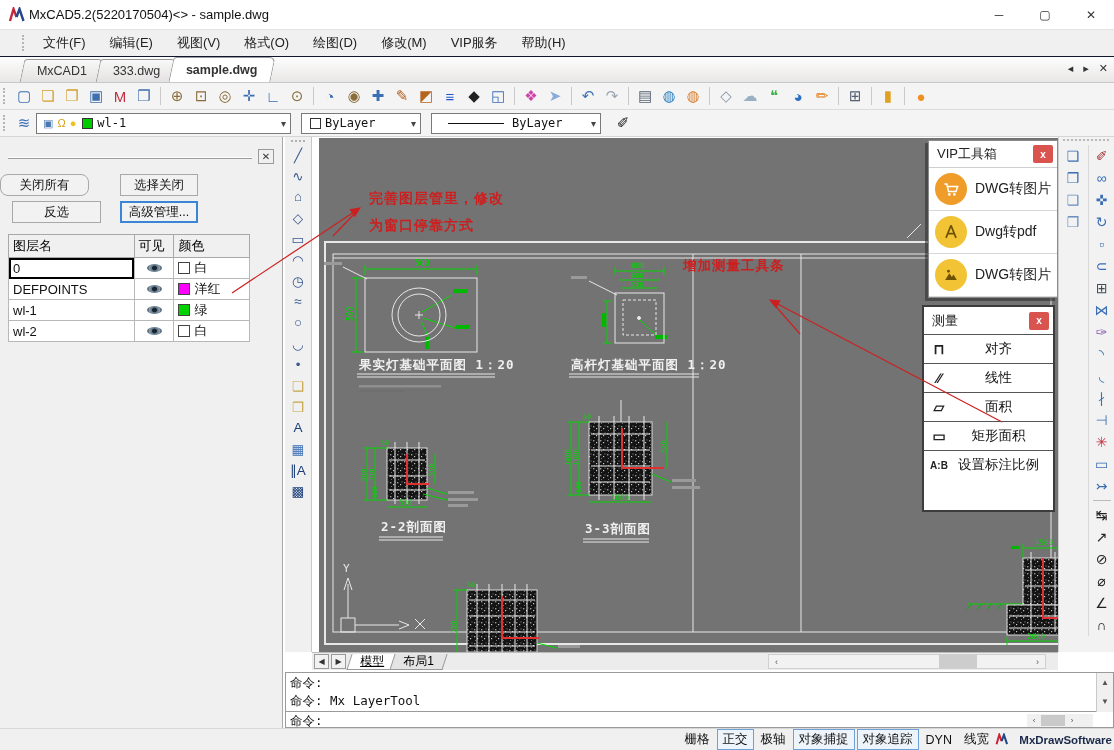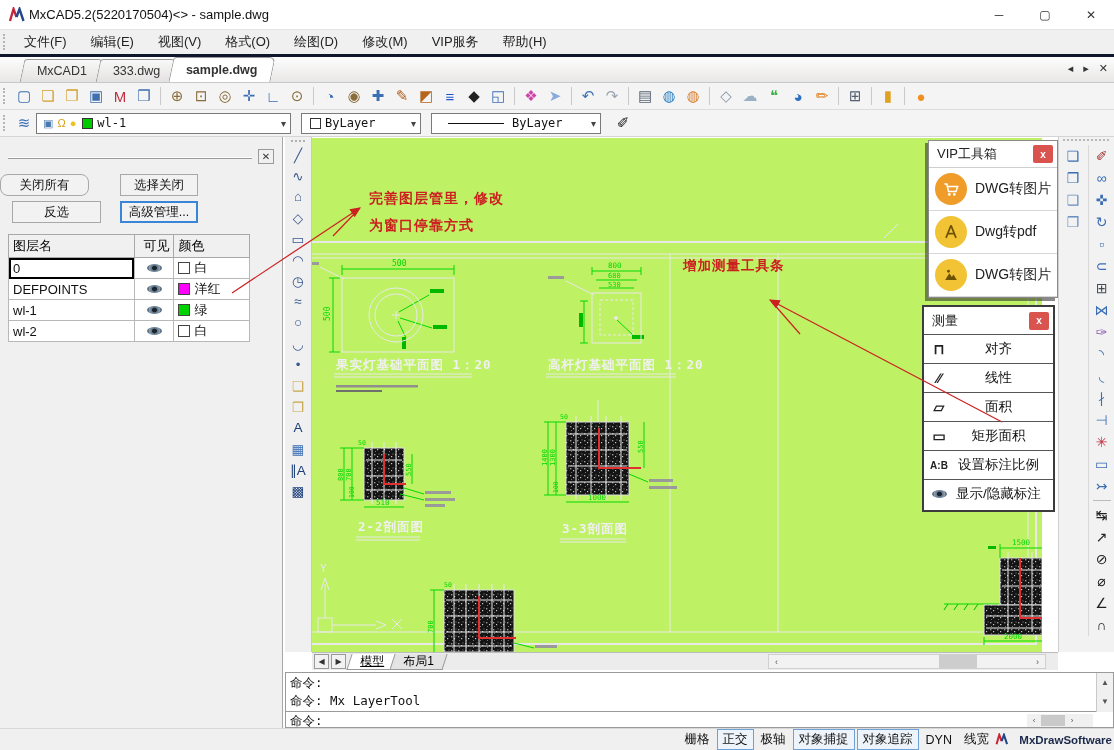--- a/index.html
+++ b/index.html
@@ -6,21 +6,21 @@
   html,body{width:1114px;height:750px;overflow:hidden;font-family:"Liberation Sans",sans-serif;background:#f0f0f0;}
   .ab{position:absolute;}
   #stage{position:relative;width:1114px;height:750px;background:#fff;}
   
   #titlebar{left:0;top:0;width:1114px;height:30px;background:#fff;border-bottom:1px solid #e3e3e3;display:flex;align-items:center;}
   #titlebar .t-logo{margin-left:8px;width:18px;height:16px;}
   #titlebar .t-text{margin-left:3px;font-size:13px;color:#111;}
   .wincontrols{position:absolute;right:0;top:0;height:30px;display:flex;}
   .wincontrols span{width:46px;height:30px;display:flex;align-items:center;justify-content:center;font-size:12px;color:#333;}
   
-  #menubar{left:0;top:30px;width:1114px;height:27px;background:#f0f0f0;display:flex;align-items:center;border-bottom:3px solid #0f172a;}
+  #menubar{left:0;top:30px;width:1114px;height:27px;background:#f0f0f0;display:flex;align-items:center;border-bottom:1px solid #0f172a;padding-left:19px;}
   .grip{width:5px;height:16px;border-left:2px dotted #b5b5b5;margin:0 4px 0 3px;}
   .menu-item{padding:0 12px;font-size:13px;color:#222;line-height:26px;}
   
   #tabbar{left:0;top:57px;width:1114px;height:26px;background:linear-gradient(#fdfdfd,#e9e7e6);border-bottom:1px solid #c8c8c8;display:flex;align-items:flex-end;}
   .doc-tab{height:23px;padding:0 14px;font-size:12.5px;color:#333;line-height:22px;border:1px solid #9a9a9a;border-bottom:none;border-radius:3px 6px 0 0;margin-left:-4px;background:linear-gradient(#f8f8f8,#e4e2e1);transform:skewX(-12deg);}
   .doc-tab>span{display:inline-block;transform:skewX(12deg);}
   .doc-tab.first{margin-left:22px;}
   .doc-tab.active{background:#fff;font-weight:bold;z-index:2;height:25px;line-height:24px;}
   .tab-ctrl{position:absolute;right:6px;top:5px;display:flex;gap:10px;font-size:11px;color:#333;}
   
@@ -44,21 +44,21 @@
   #layertable th{background:#f0f0f0;font-weight:normal;text-align:left;font-size:13px;padding:2px 4px;border:1px solid #a8a8a8;height:20px;}
   #layertable td{font-size:13px;padding:1px 4px;border:1px solid #b8b8b8;height:20px;background:#fff;color:#111;}
   #layertable .namesel{outline:2px solid #000;outline-offset:-2px;}
   .eye{width:15px;height:8px;border-radius:50%;background:radial-gradient(circle at 50% 50%,#1a2530 28%,#5e7385 30%,#8da0b0 62%,#5e7385 68%);margin:0 auto;}
   .csw{display:inline-block;width:12px;height:12px;border:1px solid #444;vertical-align:-2px;margin-right:4px;}
   
   #drawstrip{left:285px;top:137px;width:27px;height:515px;background:#f0f0f0;border-right:1px solid #c8c8c8;display:flex;flex-direction:column;align-items:center;z-index:3;}
   #drawstrip .dgrip{width:14px;border-top:2px dotted #b0b0b0;margin:3px 0 2px;}
   .ds-icon{width:22px;height:21px;display:flex;align-items:center;justify-content:center;font-size:13.5px;}
   
-  #canvas{left:296px;top:138px;width:746px;height:514px;background:#bef264;z-index:1;}
+  #canvas{left:319px;top:138px;width:746px;height:514px;background:#737373;z-index:1;}
   
   #rightbars{left:1058px;top:137px;width:56px;height:515px;background:#f2f2f2;border-left:1px solid #cfcfcf;z-index:3;}
   #rgrip{position:absolute;left:4px;top:2px;width:46px;border-top:2px dotted #b8b8b8;}
   #arrangecol{position:absolute;left:1px;top:8px;width:26px;display:flex;flex-direction:column;align-items:center;}
   #modifycol{position:absolute;left:29px;top:8px;width:26px;display:flex;flex-direction:column;align-items:center;border-left:1px solid #d8d8d8;}
   .rc-icon{width:24px;height:22px;display:flex;align-items:center;justify-content:center;font-size:14px;}
   .rc-sep{width:18px;border-top:1px solid #bbb;margin:3px 0;}
   
   #vippanel{left:928px;top:140px;width:130px;height:158px;background:#fff;border:1px solid #8a8a8a;box-shadow:-3px 3px 0 rgba(40,40,40,.55);z-index:5;}
   .fl-head{height:27px;display:flex;align-items:center;border-bottom:1px solid #cfcfcf;background:#fff;}
@@ -219,21 +219,21 @@
     <div class="split"></div>
     <div class="panel-x">✕</div>
     <div class="lbtn" id="btn0" style="left:0;top:37px;border-radius:8px;">关闭所有</div>
     <div class="lbtn" id="btn1" style="left:120px;top:37px;width:78px;">选择关闭</div>
     <div class="lbtn" id="btn2" style="left:12px;top:64px;">反选</div>
     <div class="lbtn focus" id="btn3" style="left:120px;top:64px;width:78px;">高级管理...</div>
     <table id="layertable">
       <thead>
           <tr id="lt-head">
             <th style="width: 126px;">图层名</th>
-            <th style="width: 40px; text-align: right;">可见</th>
+            <th style="width: 40px;">可见</th>
             <th style="width: 76px;">颜色</th>
           </tr>
         </thead>
       <tbody id="lt-body">
           <tr>
             <td class="namesel">0</td>
             <td>
               <div class="eye"></div>
             </td>
             <td><span class="csw" style="background: rgb(255, 255, 255);"></span><span>白</span></td>
@@ -596,26 +596,20 @@
           <span class="m-label">面积</span>
         </div>
         <div class="m-item">
           <span class="m-icon" style="font-size: 14px;">▭</span>
           <span class="m-label">矩形面积</span>
         </div>
         <div class="m-item">
           <span class="m-icon" style="font-size: 10px;">A:B</span>
           <span class="m-label">设置标注比例</span>
         </div>
-        <div class="m-item">
-          <span class="m-icon">
-            <div class="eye" style="margin: 0px auto;"></div>
-          </span>
-          <span class="m-label">显示/隐藏标注</span>
-        </div>
       </div>
   </div>
 
   <div id="modelrow" class="ab">
     <div class="mr-btn">◀</div>
     <div class="mr-btn" style="margin-right:6px;">▶</div>
     <span id="modeltabs" style="display:flex;">
         <div class="mtab active"><span>模型</span></div>
         <div class="mtab"><span>布局1</span></div>
       </span>

